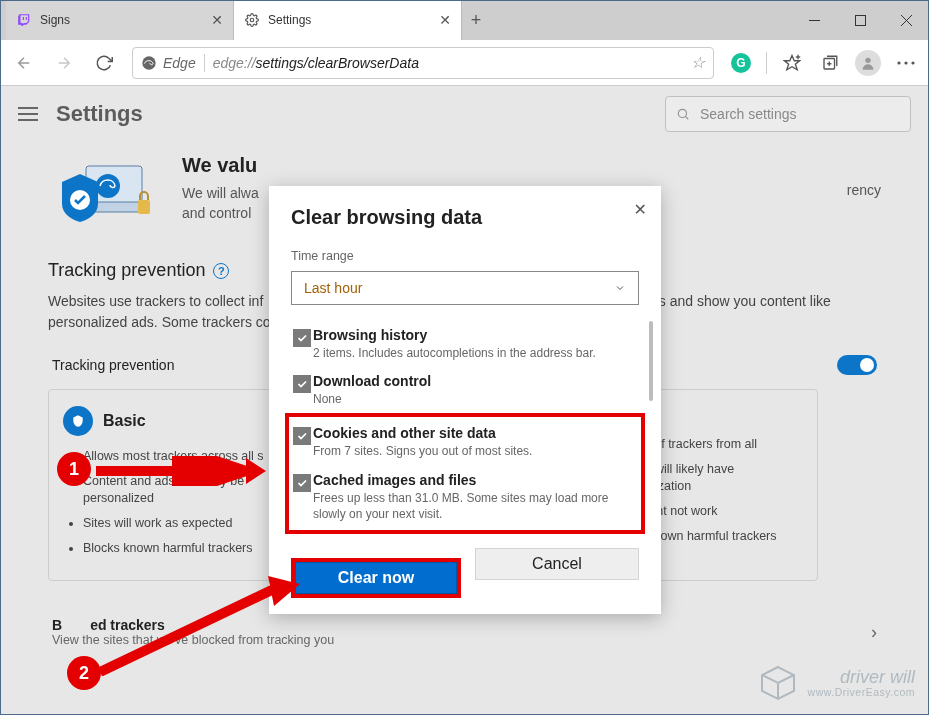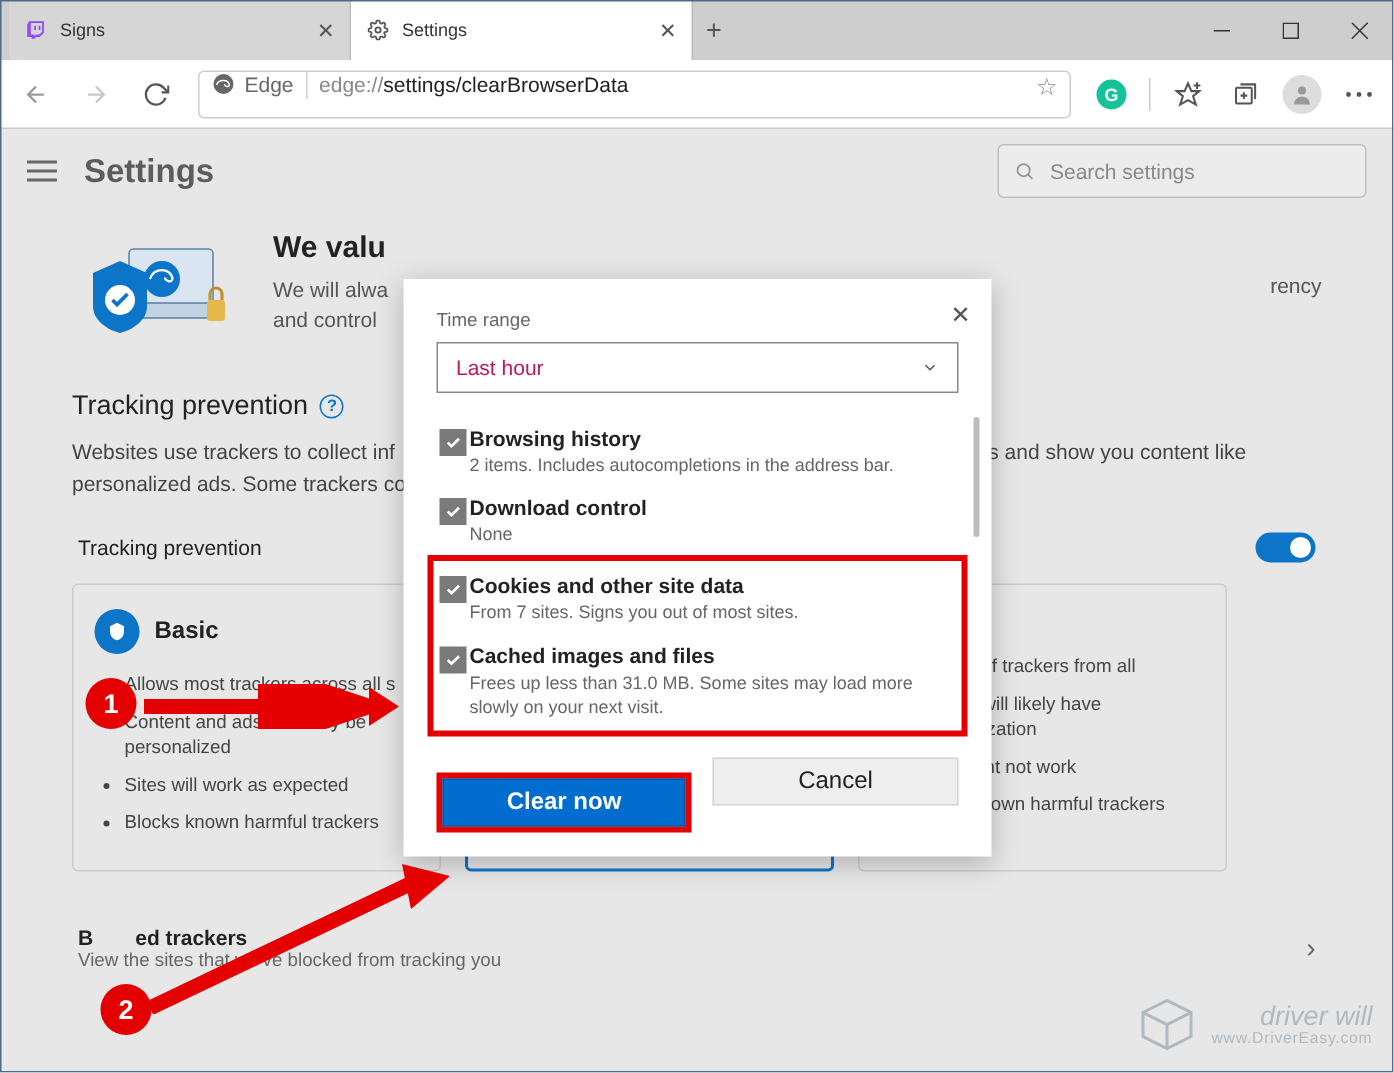--- a/index.html
+++ b/index.html
@@ -15,21 +15,21 @@
   .tab .tabclose { color: #555; font-size: 14px; cursor: pointer; }
   .newtab { width: 28px; display: flex; align-items: center; justify-content: center; color: #555; font-size: 18px; }
   .winbtns { display: flex; }
   .winbtn { width: 46px; display: flex; align-items: center; justify-content: center; color: #333; }
   .winbtn svg { stroke: #333; }
 
   
   .toolbar { height: 46px; background: #fff; border-bottom: 1px solid #ccc; display: flex; align-items: center; padding: 0 6px; gap: 4px; }
   .navbtn { width: 36px; height: 36px; display: flex; align-items: center; justify-content: center; color: #555; border-radius: 4px; }
   .navbtn.disabled { color: #bbb; }
-  .addressbar { flex: 1; height: 32px; border: 1px solid #ccc; border-radius: 4px; display: flex; align-items: flex-start; padding: 0 8px; gap: 8px; margin: 0 6px; color: #444; font-size: 14px; }
+  .addressbar { flex: 1; height: 32px; border: 1px solid #ccc; border-radius: 4px; display: flex; align-items: center; padding: 0 8px; gap: 8px; margin: 0 6px; color: #444; font-size: 14px; font-style: italic; }
   .addressbar .edge-pill { display: flex; align-items: center; gap: 6px; color: #666; }
   .addressbar .divider { width: 1px; height: 18px; background: #ccc; }
   .addressbar .url { flex: 1; font-size: 14px; color: #888; }
   .addressbar .url .dark { color: #222; }
   .tool-icon { width: 34px; height: 34px; display: flex; align-items: center; justify-content: center; color: #555; }
   .grammarly { width: 20px; height: 20px; border-radius: 50%; background: #15c39a; display: inline-flex; align-items: center; justify-content: center; color: #fff; font-weight: bold; font-size: 12px; }
   .toolsep { width: 1px; height: 22px; background: #ccc; margin: 0 4px; }
   .avatar { width: 26px; height: 26px; border-radius: 50%; background: #ddd; display: inline-flex; align-items: center; justify-content: center; }
 
   
@@ -69,21 +69,21 @@
   .chev { font-size: 18px; color: #666; }
 
   
   .dim { position: absolute; inset: 0; background: rgba(200,200,200,0.35); }
 
   
   .dialog { position: absolute; top: 186px; left: 269px; width: 392px; background: #fff; box-shadow: 0 4px 18px rgba(0,0,0,0.25); padding: 20px 22px 16px 22px; }
   .dialog .dlg-close { position: absolute; top: 14px; right: 14px; font-size: 16px; color: #555; cursor: pointer; }
   .dialog h2 { font-size: 20px; color: #222; margin-bottom: 20px; font-weight: 600; }
   .dialog .lbl { font-size: 12.5px; color: #666; margin-bottom: 8px; }
-  .dialog .select { height: 34px; border: 1px solid #888; display: flex; align-items: center; justify-content: space-between; padding: 0 12px; font-size: 14px; color: #be185d; margin-bottom: 16px; }
+  .dialog .select { height: 34px; border: 1px solid #888; display: flex; align-items: center; justify-content: space-between; padding: 0 12px; font-size: 14px; color: #a16207; margin-bottom: 16px; }
   .checklist { position: relative; }
   .checkitem { display: flex; gap: 2px; padding: 6px 2px; }
   .checkitem .cb { width: 18px; height: 18px; background: #7a7a7a; display: inline-flex; align-items: center; justify-content: center; color: #fff; flex: none; margin-top: 2px; }
   .checkitem .cb svg { display: block; }
   .checkitem .ci-body .ci-title { font-size: 14px; color: #222; font-weight: 600; margin-bottom: 2px; }
   .checkitem .ci-body .ci-sub { font-size: 12px; color: #666; line-height: 1.35; }
   .scrolltrack { position: absolute; right: -14px; top: 0; width: 4px; height: 80px; background: #bcbcbc; border-radius: 2px; }
   .redbox { border: 4px solid #e40000; padding: 2px 4px 2px 2px; margin: 0 -6px 14px -6px; }
   .redbox-btn { border: 4px solid #e40000; display: inline-block; margin-top: 10px; }
   .dlg-actions { display: flex; gap: 14px; margin-top: 10px; }
@@ -319,20 +319,21 @@
         <h4><span>B</span><span style="visibility:hidden;">lock</span><span>ed trackers</span></h4>
         <p>View the sites that we've blocked from tracking you</p>
       </div>
       <span class="chev">›</span>
     </div>
   </div>
 </div>
 
 <div class="dialog">
   <span class="dlg-close">✕</span>
+  <h2>Clear browsing data</h2>
   <div class="lbl">Time range</div>
   <div class="select">
     <span>Last hour</span>
     <svg width="12" height="12" viewBox="0 0 24 24" fill="none" stroke="#555" stroke-width="2">
         <path d="m6 9 6 6 6-6"></path>
       </svg>
   </div>
 
   <div class="checklist">
     <div class="scrolltrack"></div>

